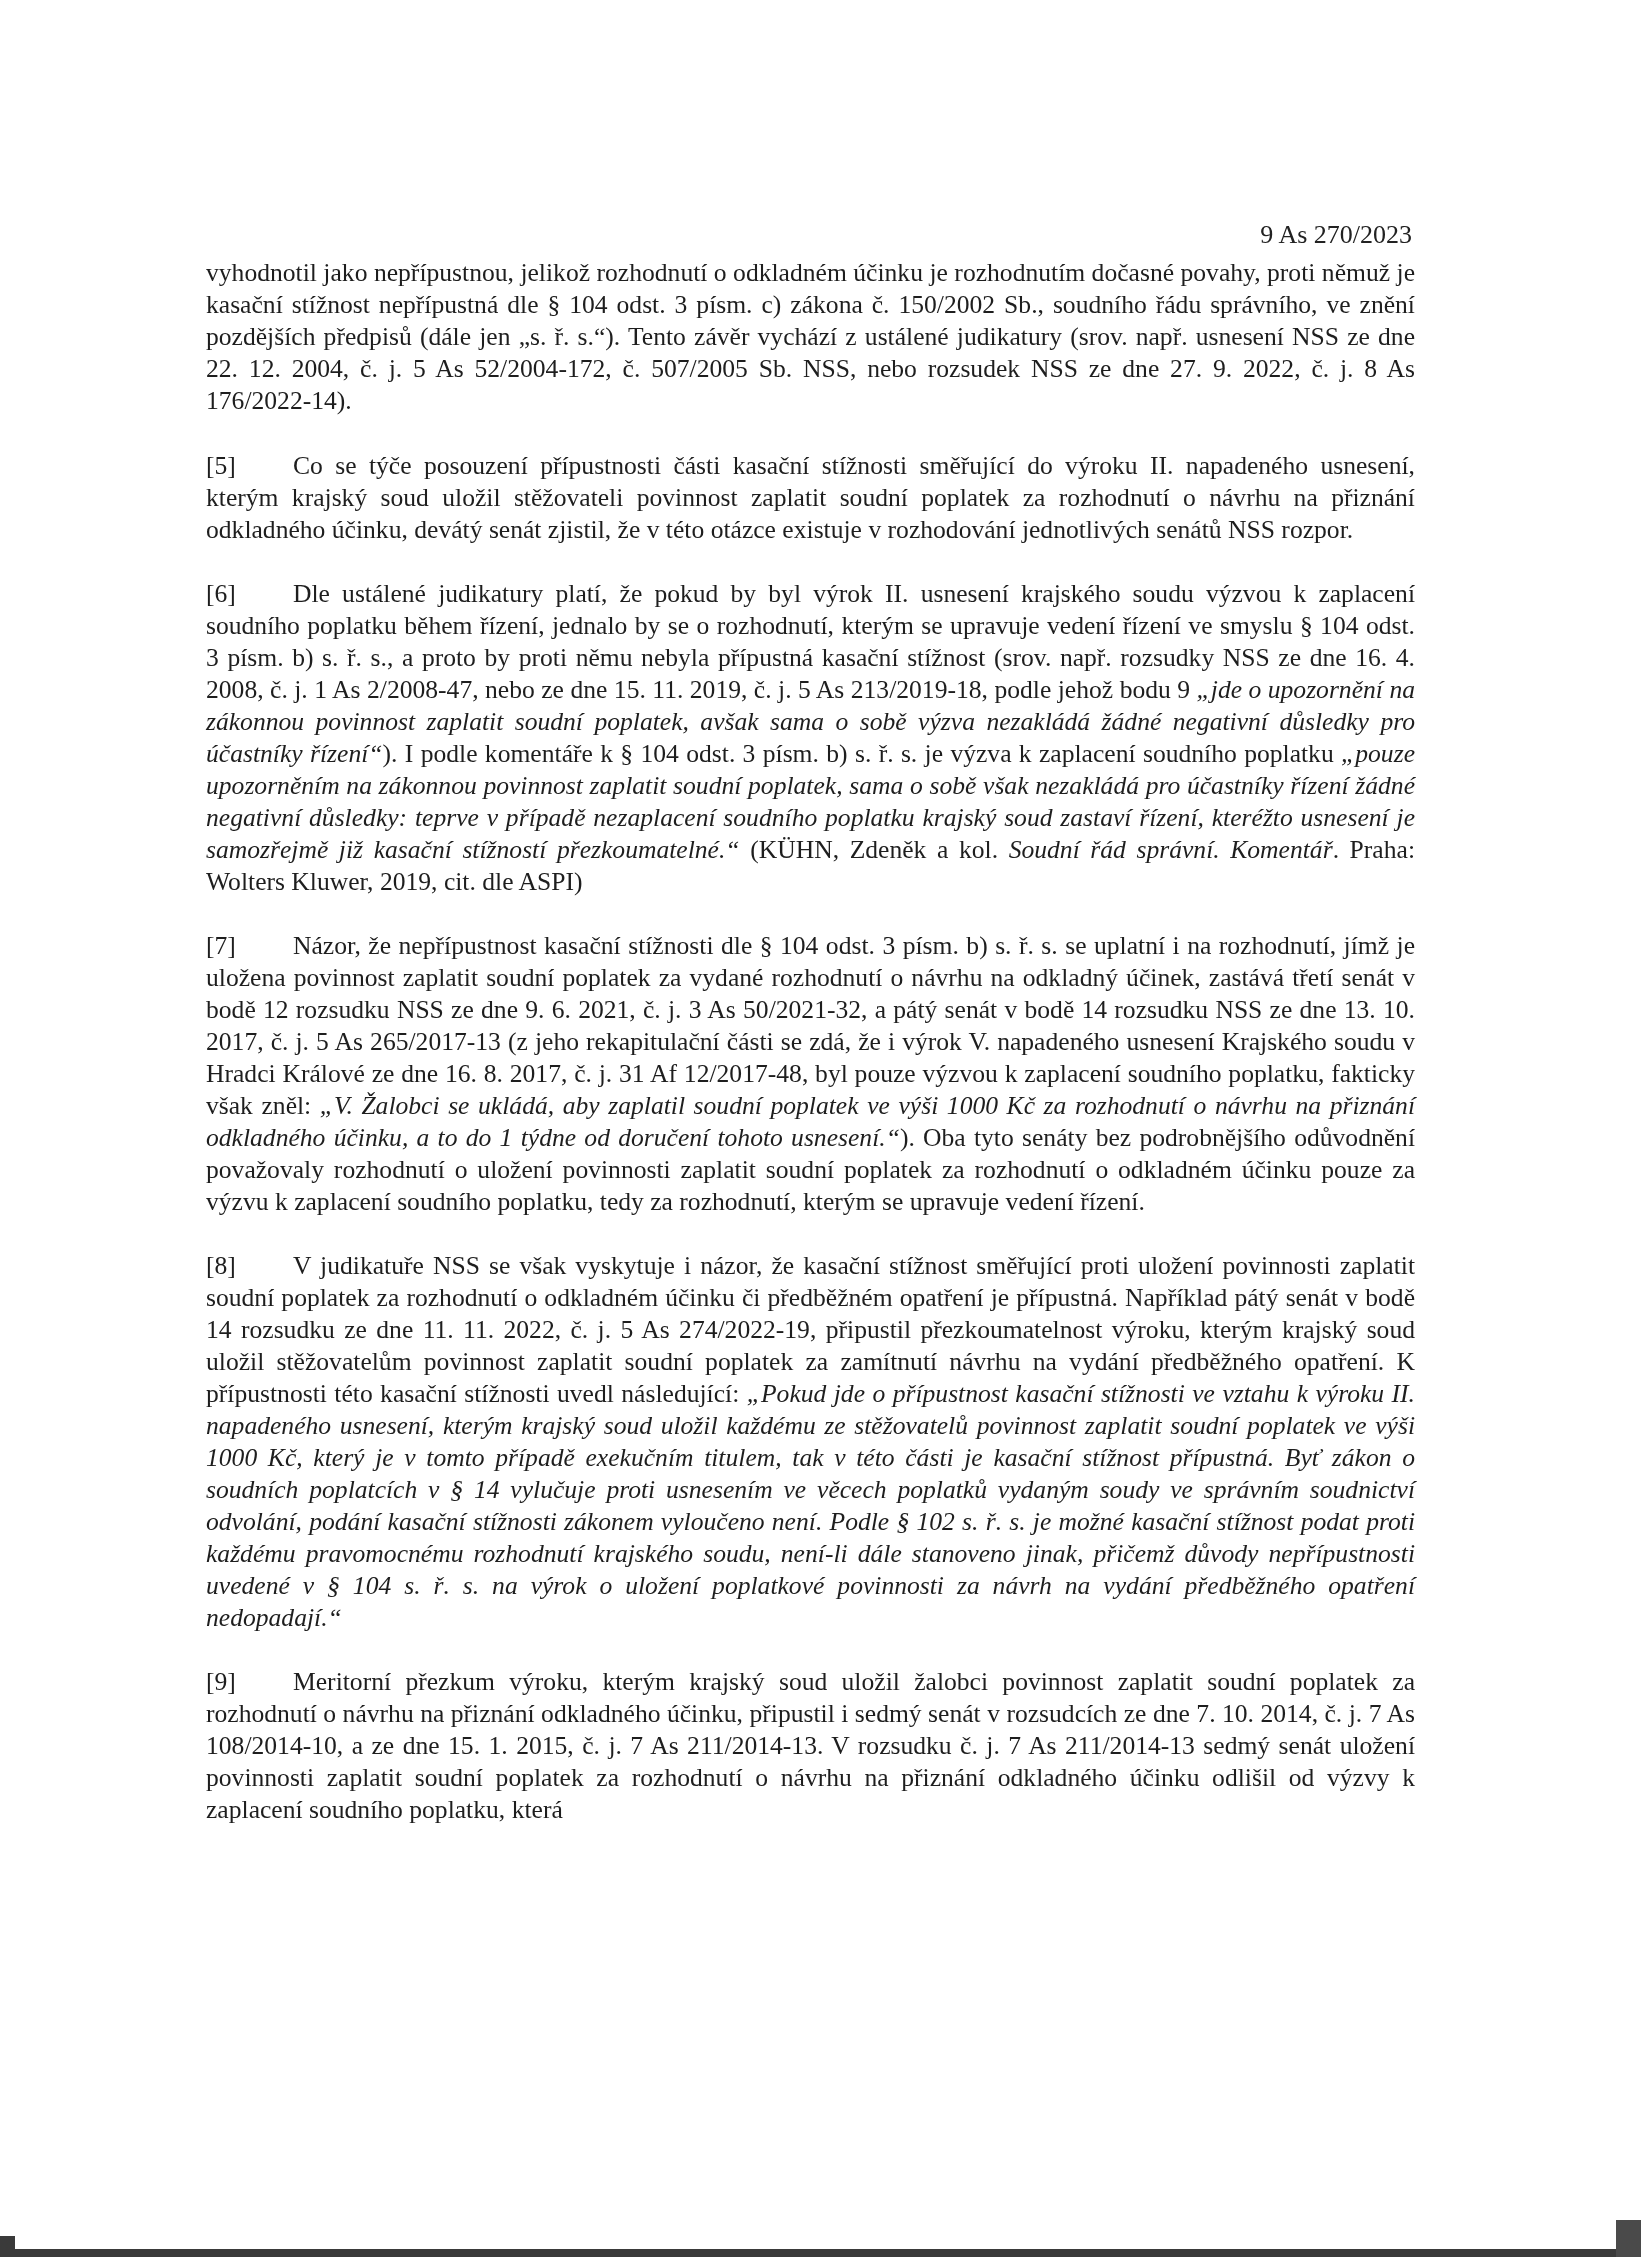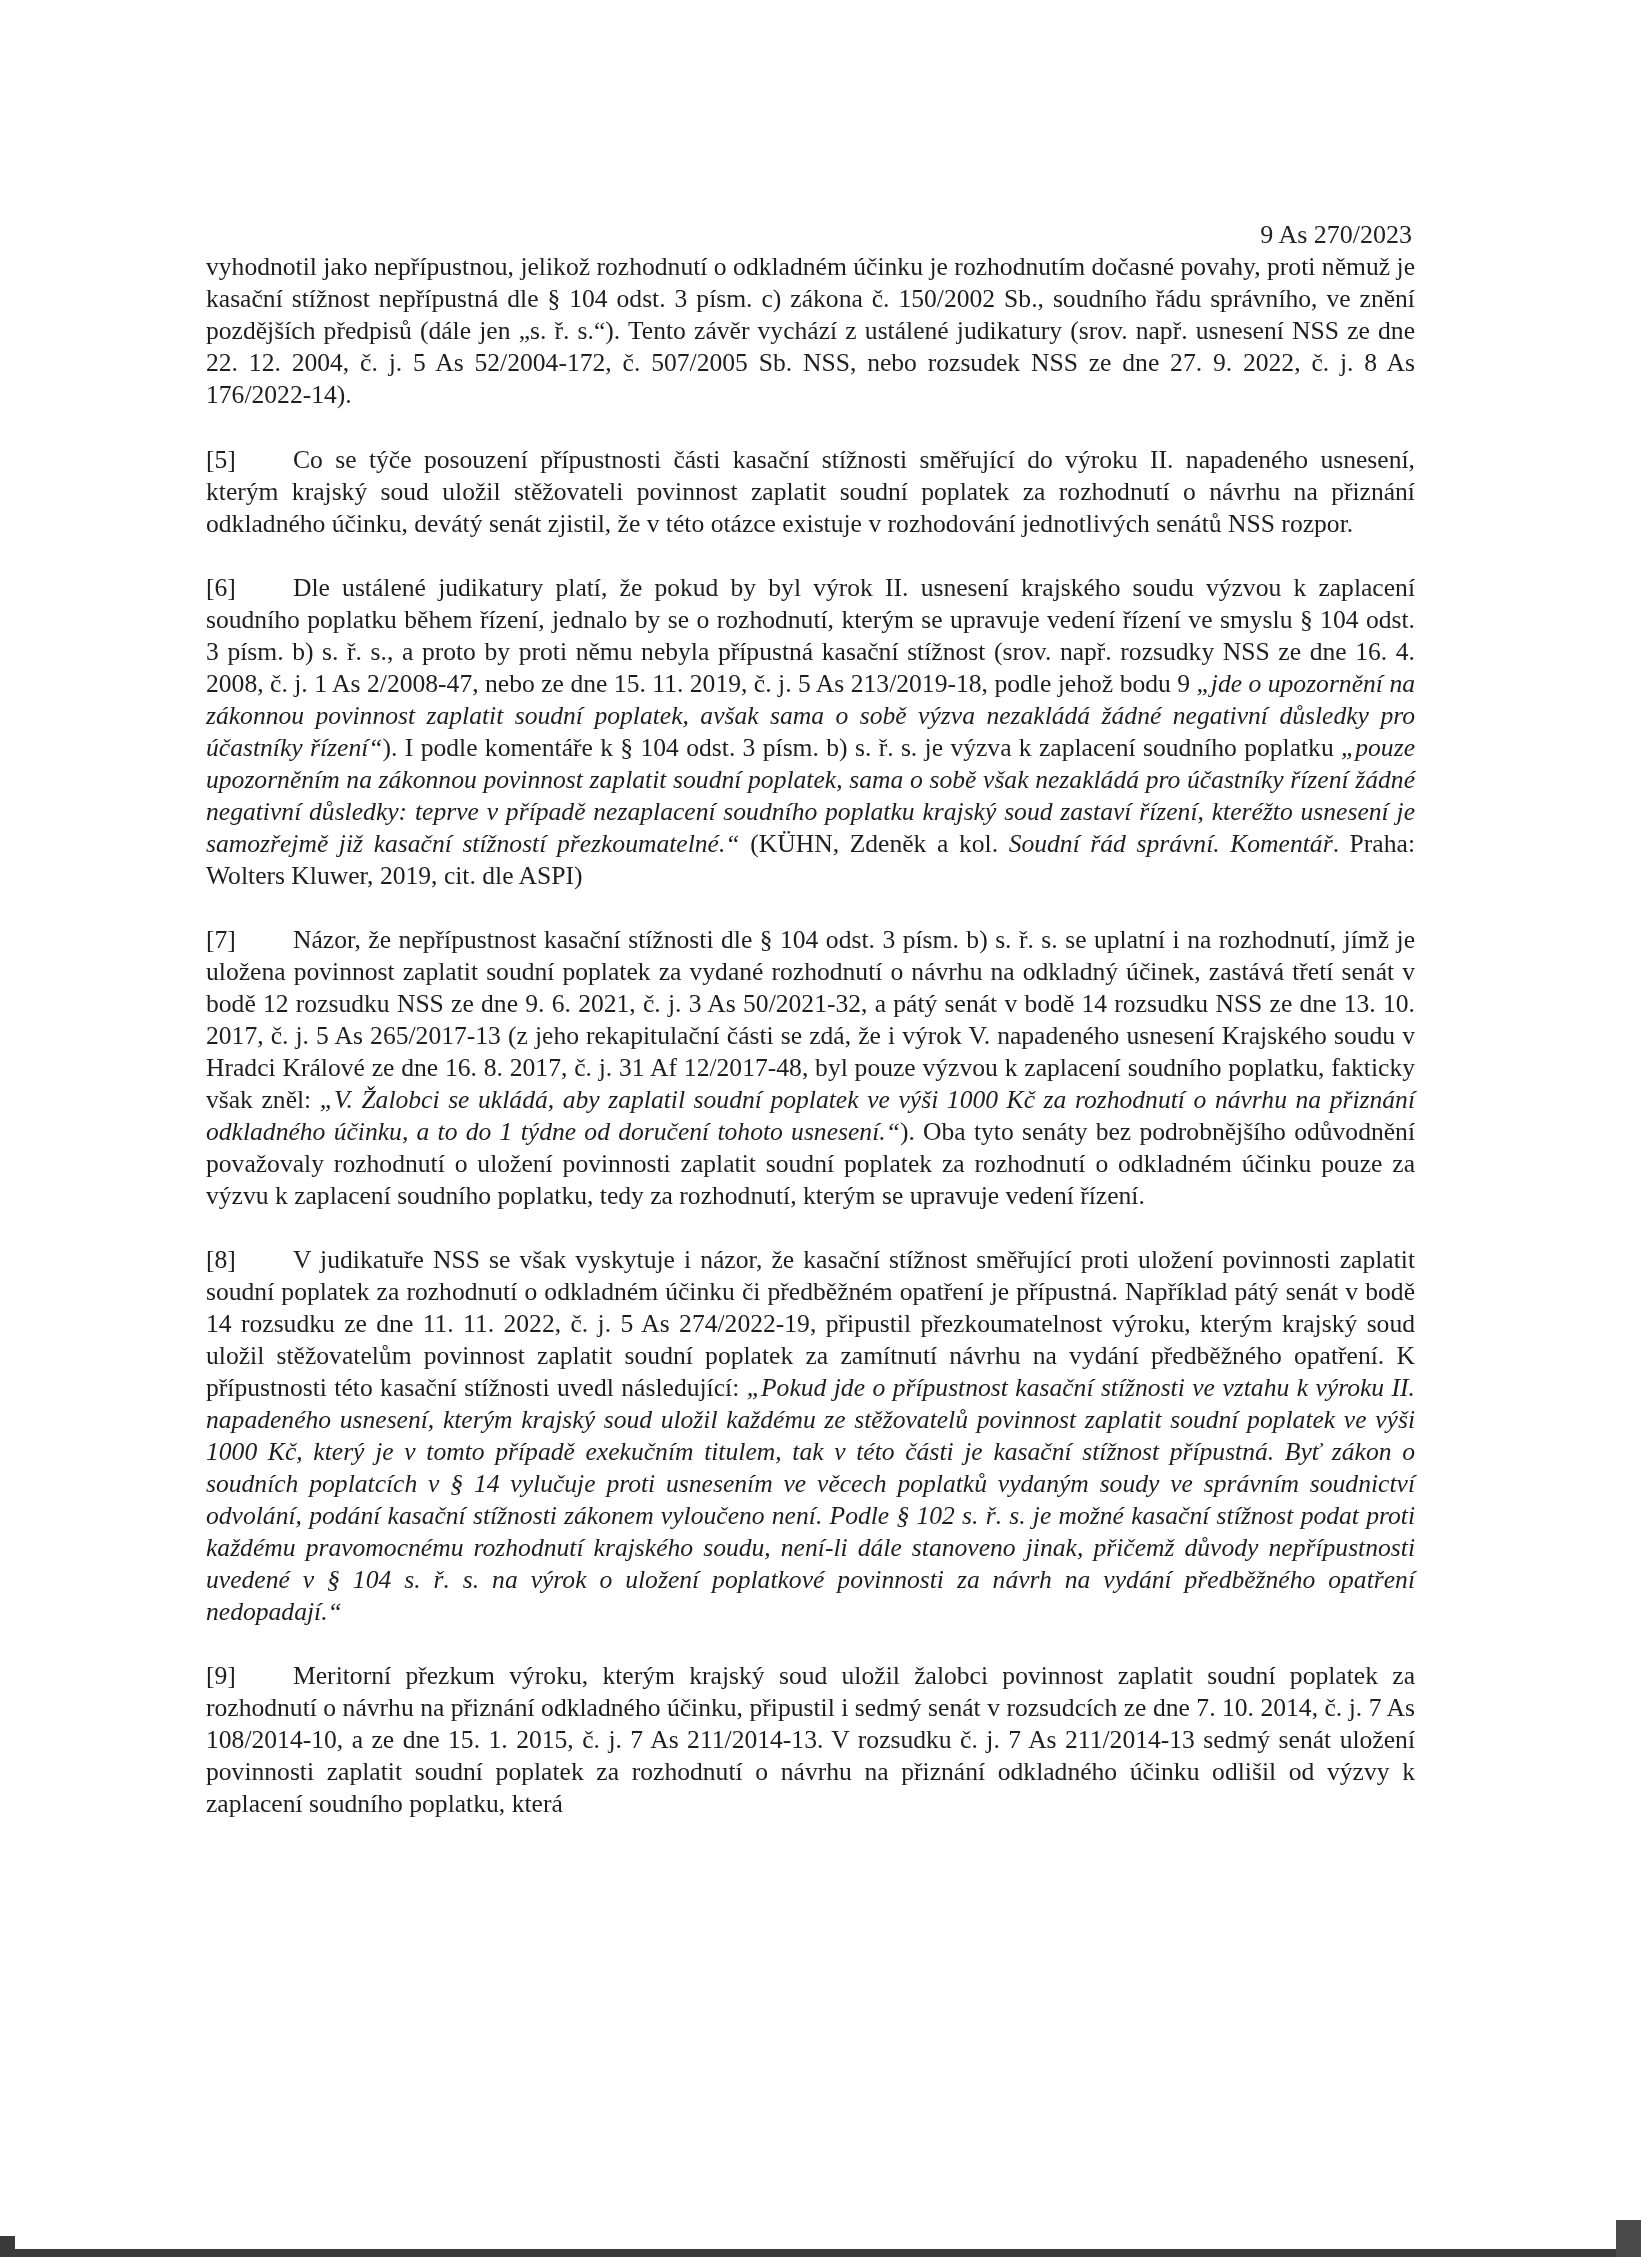--- a/index.html
+++ b/index.html
@@ -8,21 +8,21 @@
       font-family: "Liberation Serif", "DejaVu Serif", serif; color: #1e1e1e;
     }
     .page-number {
       position: absolute; top: 180px; right: 229px;
       font-size: 26px; color: #222; margin-top: 40px;
     }
     .content {
       position: absolute; left: 206px; top: 239px; width: 1209px;
       font-size: 25.6px; line-height: 32px; text-align: justify;
     }
-    .para { margin: 12px 0 32px 0; }
+    .para { margin: 18px 0 32px 0; }
     .para.cont { margin-bottom: 33px; }
     .pnum { display: inline-block; width: 87px; }
     .quote { font-style: italic; }
     .bottom-strip {
       position: absolute; left: 0; bottom: 0; width: 1641px; height: 7.7px; background: #3a3a3a;
     }
     .corner-left {
       position: absolute; left: 0; bottom: 0; width: 15.4px; height: 21px; background: #3a3a3a;
     }
     .corner-right {

